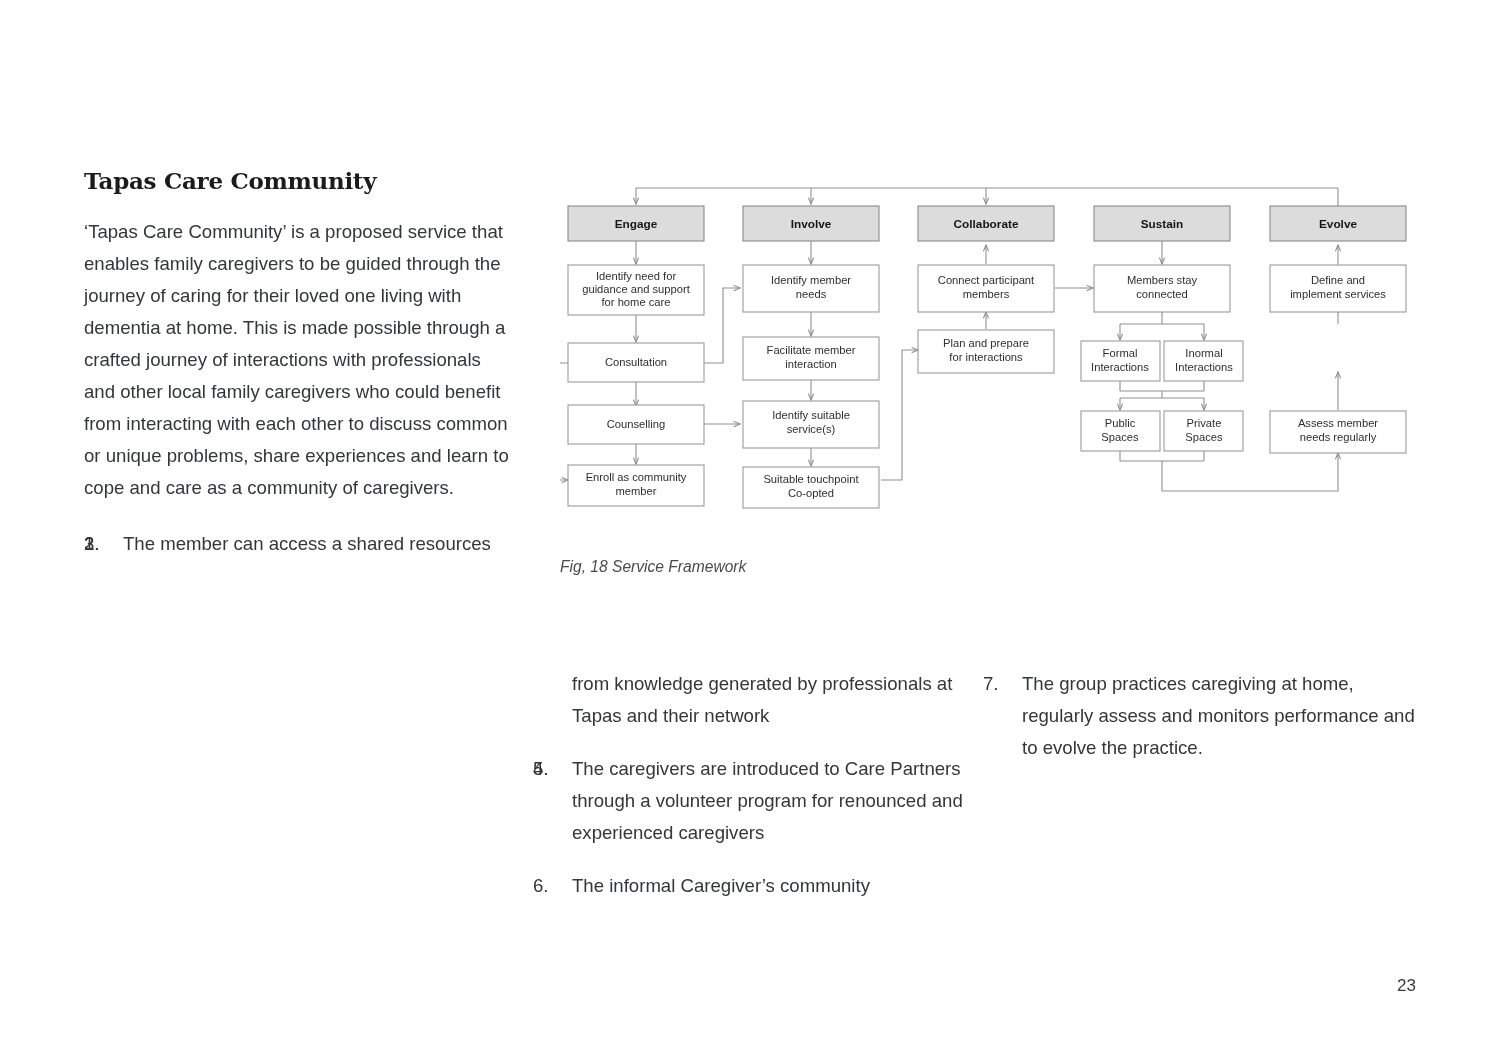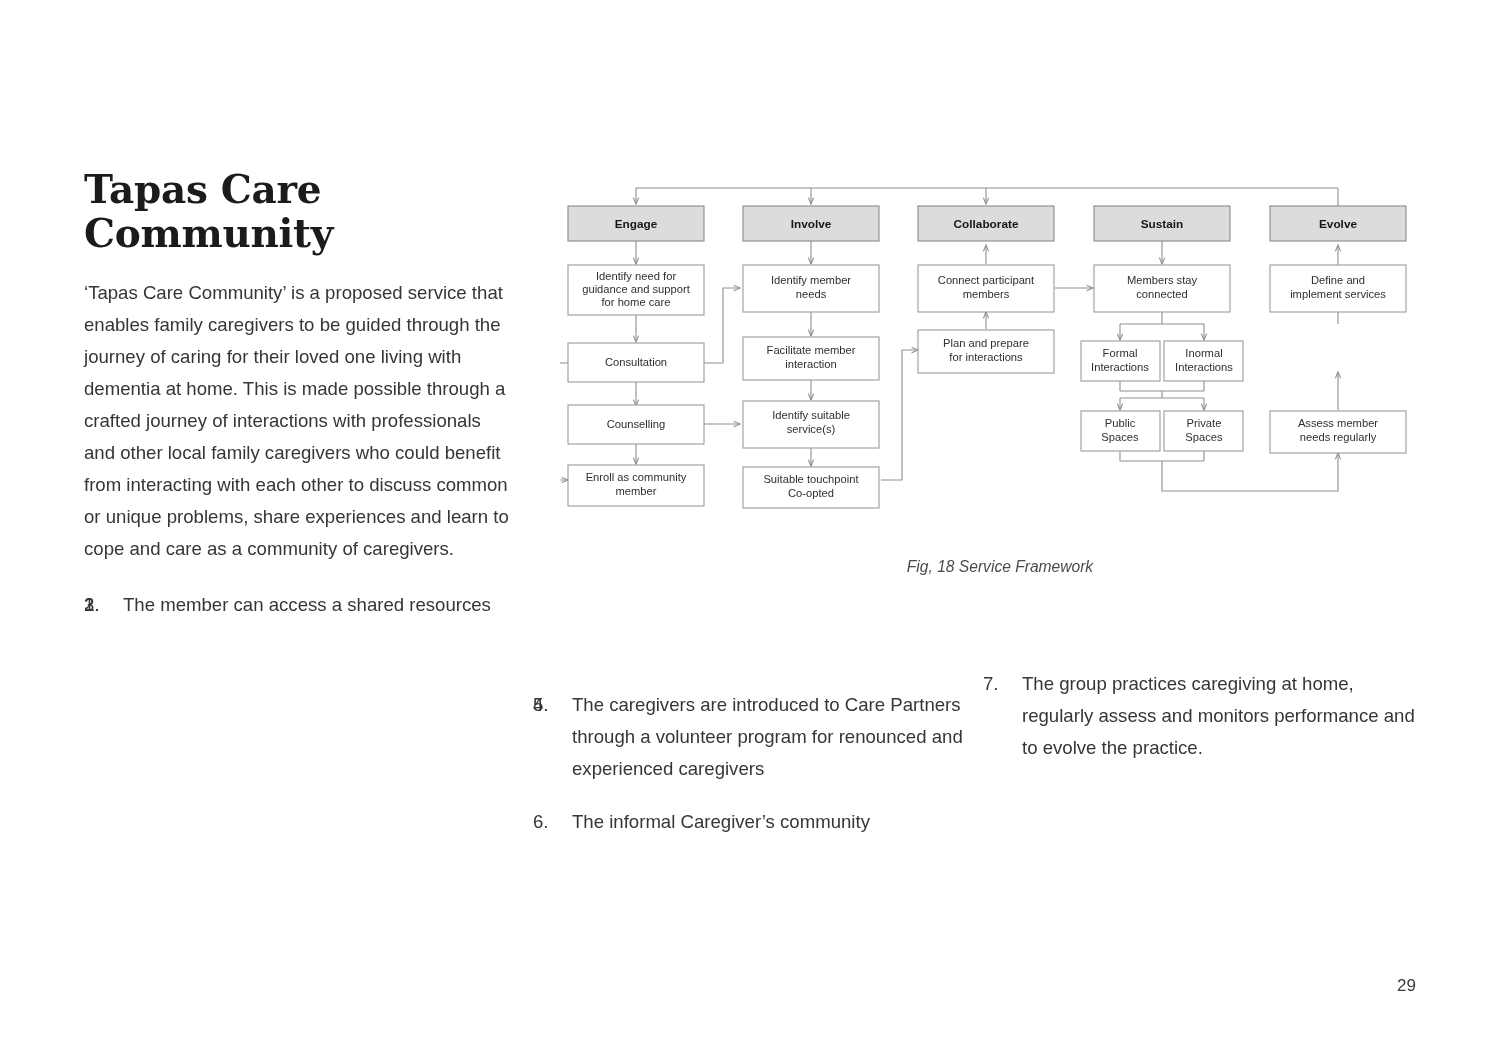--- a/index.html
+++ b/index.html
@@ -19,21 +19,21 @@
   
   #left-col {
     position: absolute;
     left: 84px;
     top: 168px;
     width: 432px;
   }
   #page-title {
     font-family: "DejaVu Serif", serif;
     font-weight: 700;
-    font-size: 39px;
+    font-size: 23px;
     letter-spacing: -0.3px;
     color: #1b1b1b;
     margin: 0 0 22px 0;
     line-height: 1.12;
   }
   .body-para {
     font-size: 18.6px;
     line-height: 32px;
     color: #33363a;
     margin: 0 1px 24px 0;
@@ -121,21 +121,21 @@
     stroke: #8f8f8f;
     stroke-width: 1.1;
     fill: none;
   }
 
   #fig-caption {
     position: absolute;
     left: 560px;
     top: 558px;
     width: 880px;
-    text-align: center;
+    text-align: left;
     font-size: 15.6px;
     font-style: italic;
     color: #4a4a4a;
     font-weight: 300;
   }
 
   #page-number {
     position: absolute;
     right: 84px;
     top: 976px;
@@ -159,20 +159,24 @@
     </li>
     <li>
       <span class="num">3.</span>
       <span>The member can access a shared resources</span>
     </li>
   </ol>
 </div>
 
 <div id="mid-col">
   <ol class="encounters">
+    <li class="contd">
+      
+      <span>from knowledge generated by professionals at Tapas and their network</span>
+    </li>
     <li>
       <span class="num">4.</span>
     </li>
     <li>
       <span class="num">5.</span>
       <span>The caregivers are introduced to Care Partners through a volunteer program for renounced and experienced caregivers</span>
     </li>
     <li>
       <span class="num">6.</span>
       <span>The informal Caregiver’s community</span>
@@ -361,13 +365,13 @@
     <g>
       <rect class="dg-box-rect" x="710" y="233" width="136" height="42"></rect>
       <text class="dg-label" x="778" y="246">Assess member</text>
       <text class="dg-label" x="778" y="260">needs regularly</text>
     </g>
   </svg>
 </div>
 
 <div id="fig-caption">Fig, 18 Service Framework</div>
 
-<div id="page-number">29</div>
+<div id="page-number">23</div>
 
 </body></html>

